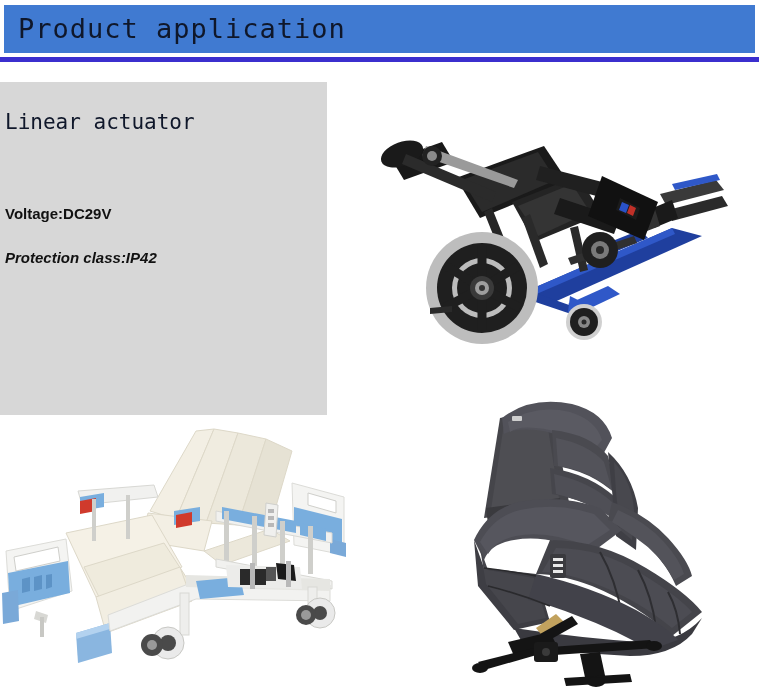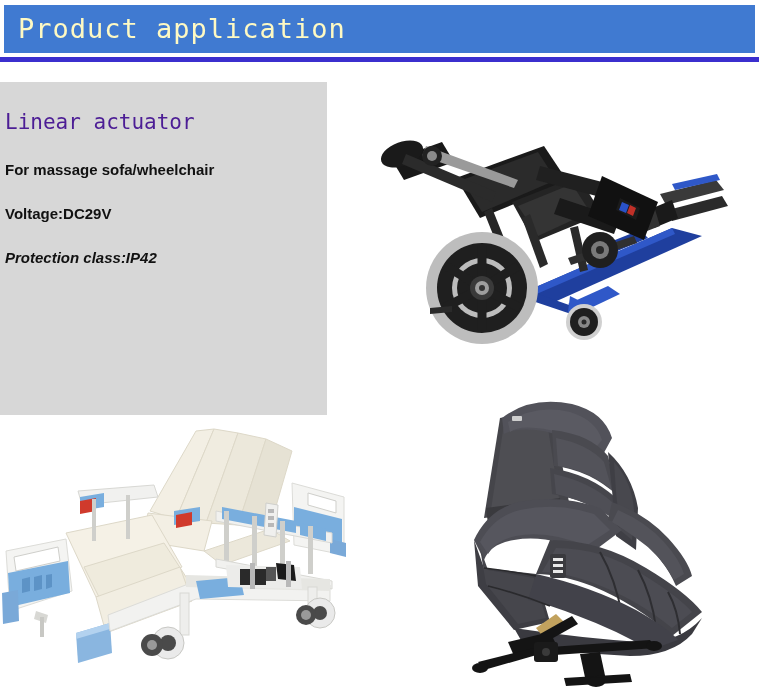--- a/index.html
+++ b/index.html
@@ -24,21 +24,21 @@
     height: 48px;
     background: #407ad1;
   }
   #header-title {
     position: absolute;
     left: 14px;
     top: 6px;
     font-family: "DejaVu Sans Mono", "Liberation Mono", monospace;
     font-size: 27px;
     line-height: 36px;
-    color: #fef9c3;
+    color: #0f172a;
     letter-spacing: 1px;
     white-space: nowrap;
   }
   #header-rule {
     position: absolute;
     left: 0px;
     top: 57px;
     width: 759px;
     height: 5px;
     background: #3b2fce;
@@ -53,21 +53,21 @@
     height: 333px;
     background: #d7d7d7;
   }
   #spec-title {
     position: absolute;
     left: 5px;
     top: 26px;
     font-family: "DejaVu Sans Mono", "Liberation Mono", monospace;
     font-size: 21px;
     line-height: 28px;
-    color: #4c1d95;
+    color: #0f172a;
     white-space: nowrap;
   }
   .spec-line {
     position: absolute;
     left: 5px;
     font-family: "Liberation Sans", sans-serif;
     font-size: 15px;
     font-weight: bold;
     line-height: 20px;
     color: #111111;
@@ -105,21 +105,20 @@
 </head>
 <body>
 
 <div id="header-banner">
   <div id="header-title">Product application</div>
 </div>
 <div id="header-rule"></div>
 
 <div id="spec-panel">
   <div id="spec-title">Linear actuator</div>
-  <div class="spec-line" id="spec-line-0">For massage sofa/wheelchair</div>
   <div class="spec-line" id="spec-line-1">Voltage:DC29V</div>
   <div class="spec-line" id="spec-line-2">Protection class:IP42</div>
 </div>
 
 <div class="photo" id="photo-wheelchair">
   <svg viewBox="0 0 387 230" xmlns="http://www.w3.org/2000/svg">
     <rect x="0" y="0" width="387" height="230" fill="#ffffff"></rect>
     <g>
 
       <path d="M150 175 L300 110 L330 118 L178 186 Z" fill="#1f3f9e"></path>

